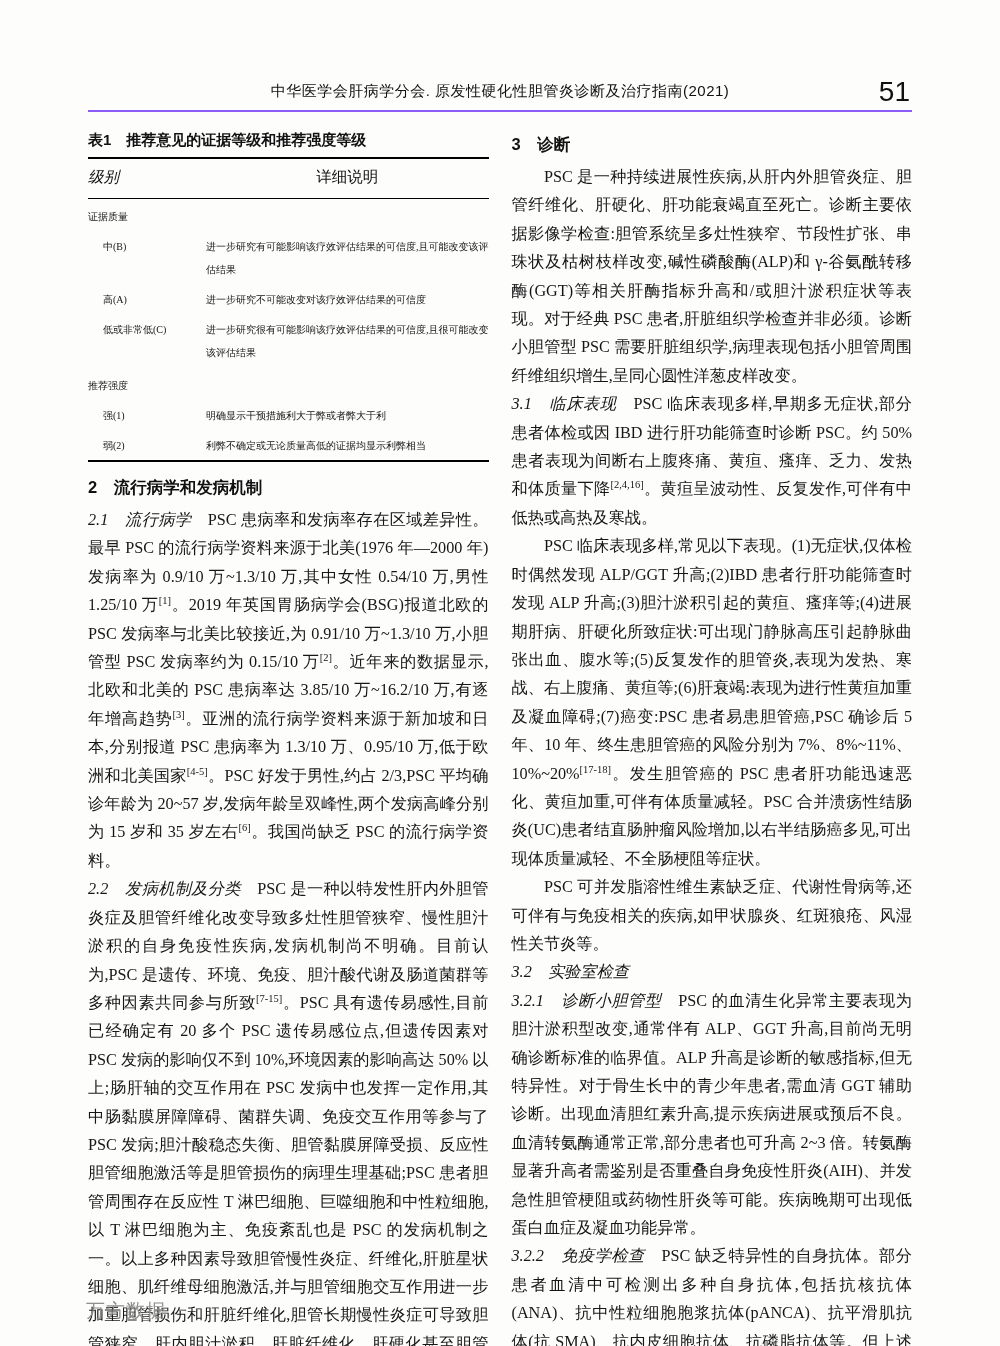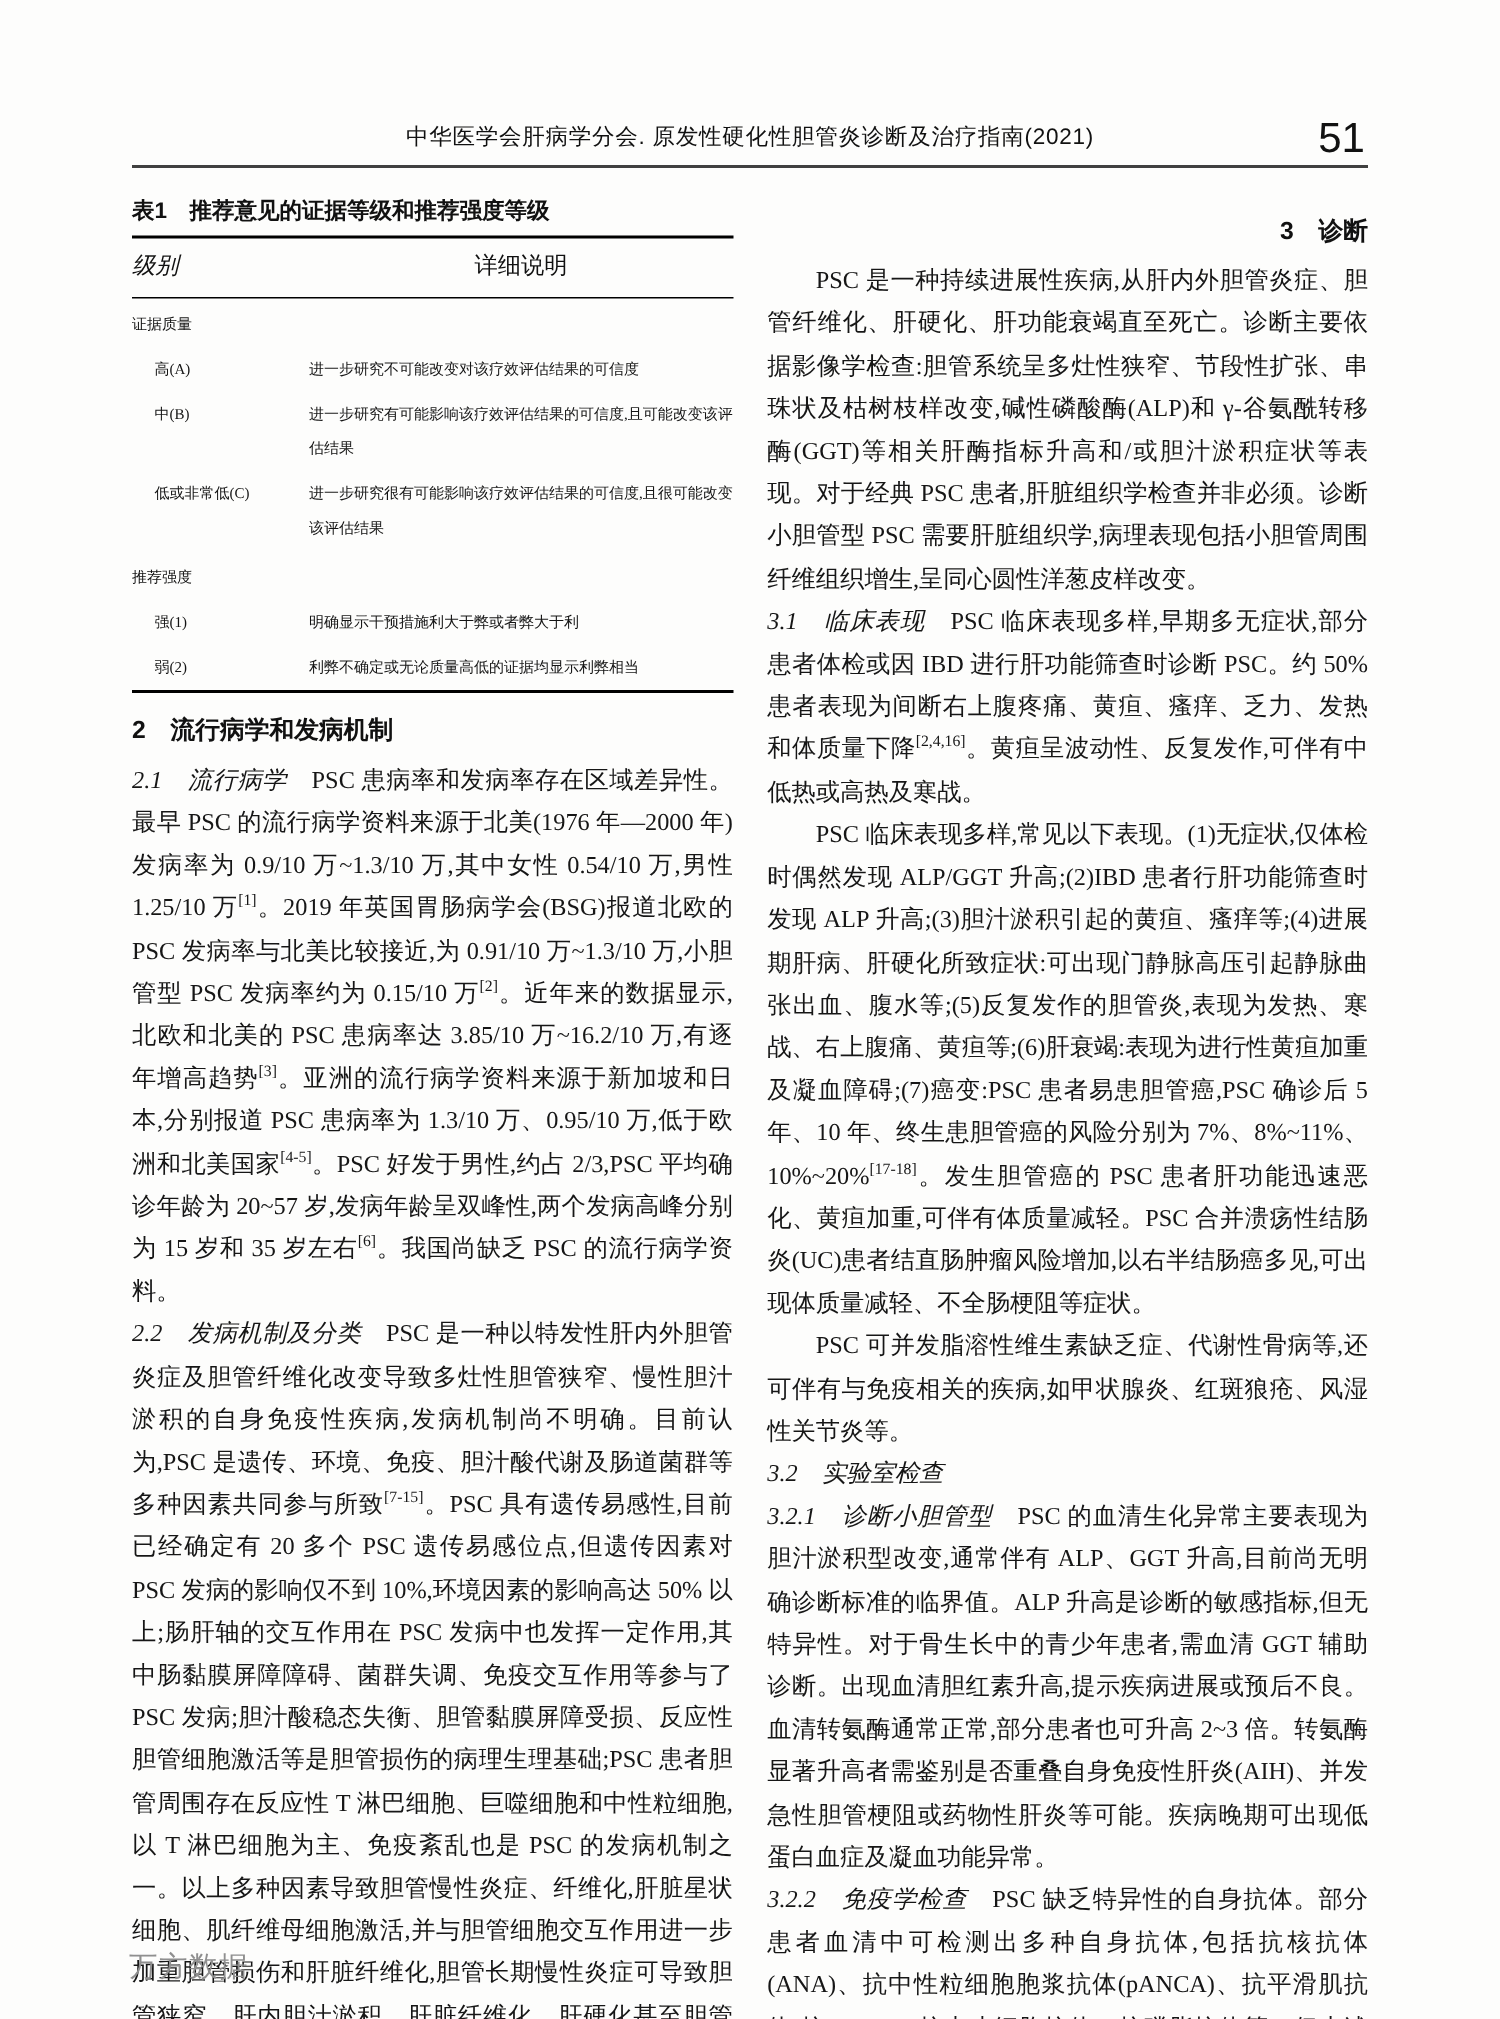--- a/index.html
+++ b/index.html
@@ -9,21 +9,21 @@
     color:#141414;
     -webkit-font-smoothing:antialiased;
   }
   .page{position:relative;width:1000px;height:1346px;overflow:hidden;}
   .content{margin:0 88px;}
 
   
   .page-header{
     position:relative;
     padding-top:82px;padding-bottom:9px;
-    border-bottom:2px solid #404040;
+    border-bottom:2px solid #8b5cf6;
     text-align:center;
   }
   .journal-title{
     font-family:"Liberation Sans","DejaVu Sans",sans-serif;
     font-size:15px;letter-spacing:.5px;color:#111;
   }
   .page-number{
     position:absolute;right:2px;bottom:4px;
     font-family:Liberation Sans, sans-serif;
     font-size:28px;font-weight:500;color:#111;line-height:1;
@@ -57,21 +57,21 @@
   table.t1 td.level{padding-right:6px;white-space:nowrap;}
   table.t1 tr.group td{padding-top:6px;}
   table.t1 tr.sub td.level{padding-left:15px;}
 
   
   .sec-heading{
     font-family:"Liberation Sans","DejaVu Sans",sans-serif;
     font-weight:700;font-size:16.5px;color:#111;
     margin:11px 0 5px;line-height:28px;
   }
-  .sec-heading.first{margin-top:14px;text-align:right;}
+  .sec-heading.first{margin-top:4px;}
   .para{
     font-size:16.2px;line-height:28.4px;text-align:justify;
     margin:0;color:#161616;
   }
   .para.indent{text-indent:2em;}
   .kai{font-style:italic;}
   sup{font-size:10.5px;line-height:0;vertical-align:super;letter-spacing:0;}
 
   
   .watermark{
@@ -102,26 +102,26 @@
                 <th class="h-level">级别</th>
                 <th class="h-detail">详细说明</th>
               </tr>
             </thead>
             <tbody>
               <tr class="group">
                 <td class="level">证据质量</td>
                 <td class="detail"></td>
               </tr>
               <tr class="sub">
+                <td class="level">中(B)</td>
+                <td class="detail">进一步研究有可能影响该疗效评估结果的可信度,且可能改变该评估结果</td>
+              </tr>
+              <tr class="sub">
                 <td class="level">高(A)</td>
                 <td class="detail">进一步研究不可能改变对该疗效评估结果的可信度</td>
-              </tr>
-              <tr class="sub">
-                <td class="level">中(B)</td>
-                <td class="detail">进一步研究有可能影响该疗效评估结果的可信度,且可能改变该评估结果</td>
               </tr>
               <tr class="sub">
                 <td class="level">低或非常低(C)</td>
                 <td class="detail">进一步研究很有可能影响该疗效评估结果的可信度,且很可能改变该评估结果</td>
               </tr>
               <tr class="group">
                 <td class="level">推荐强度</td>
                 <td class="detail"></td>
               </tr>
               <tr class="sub">

